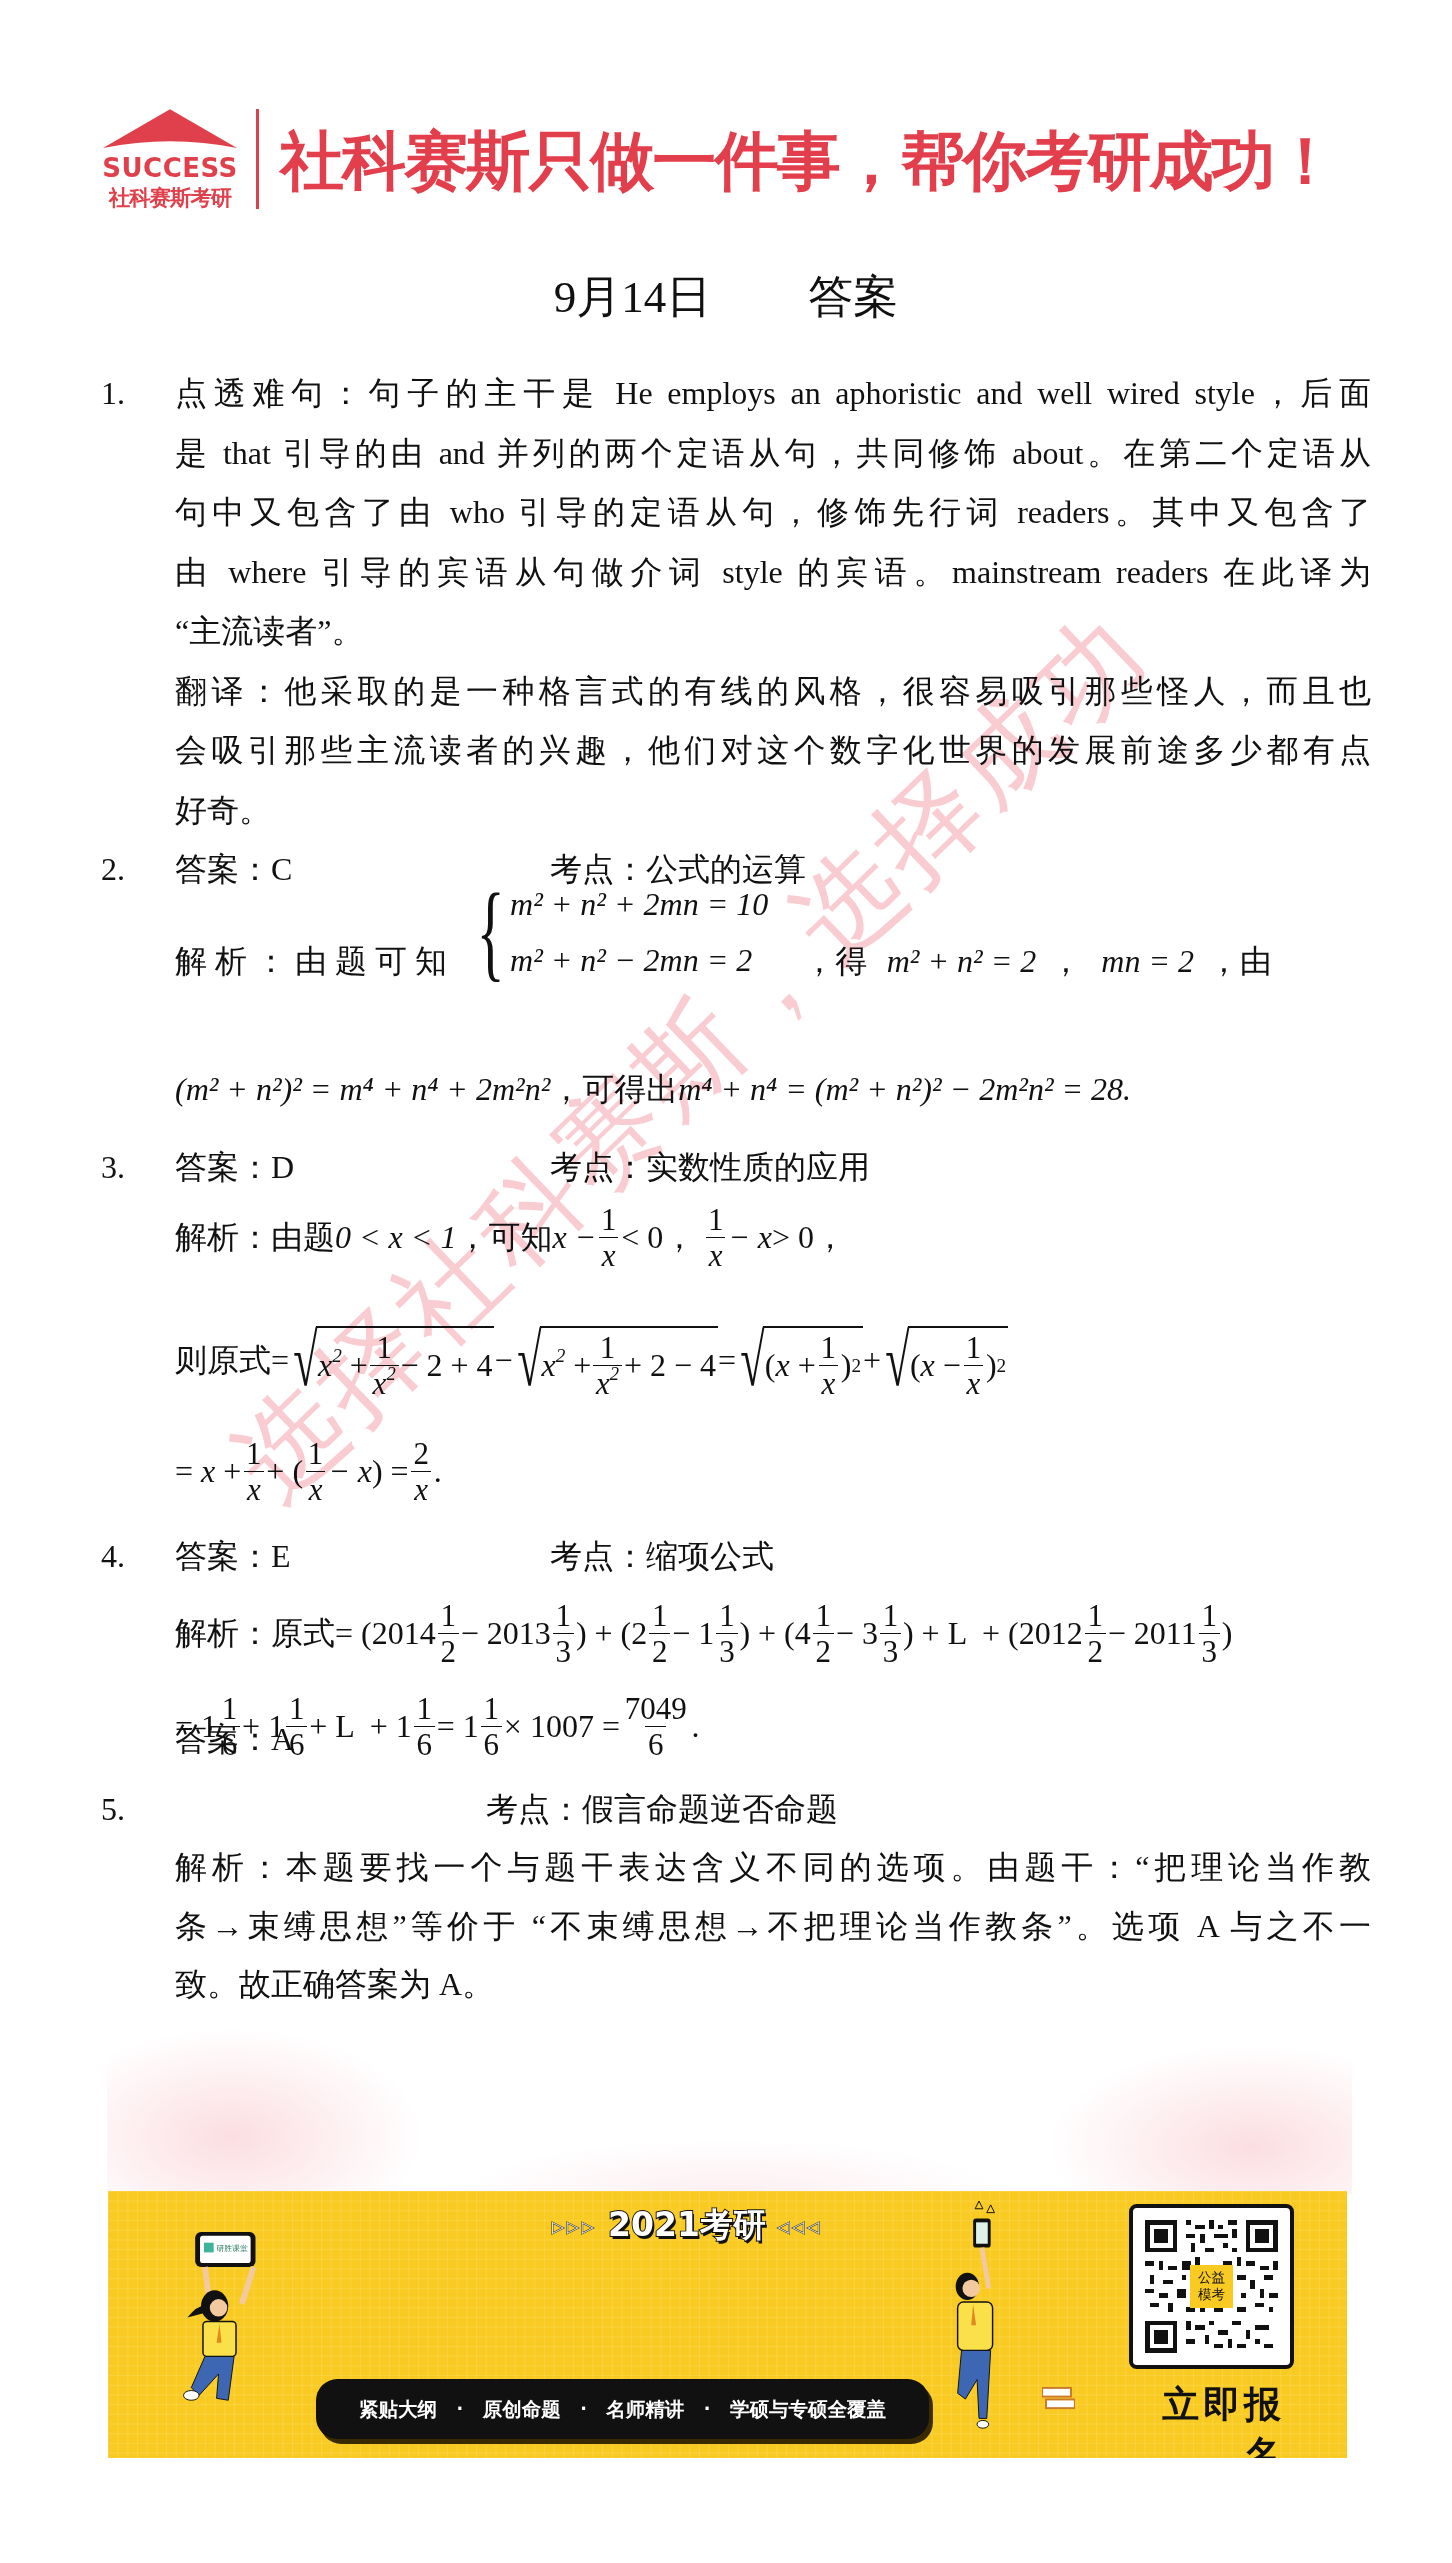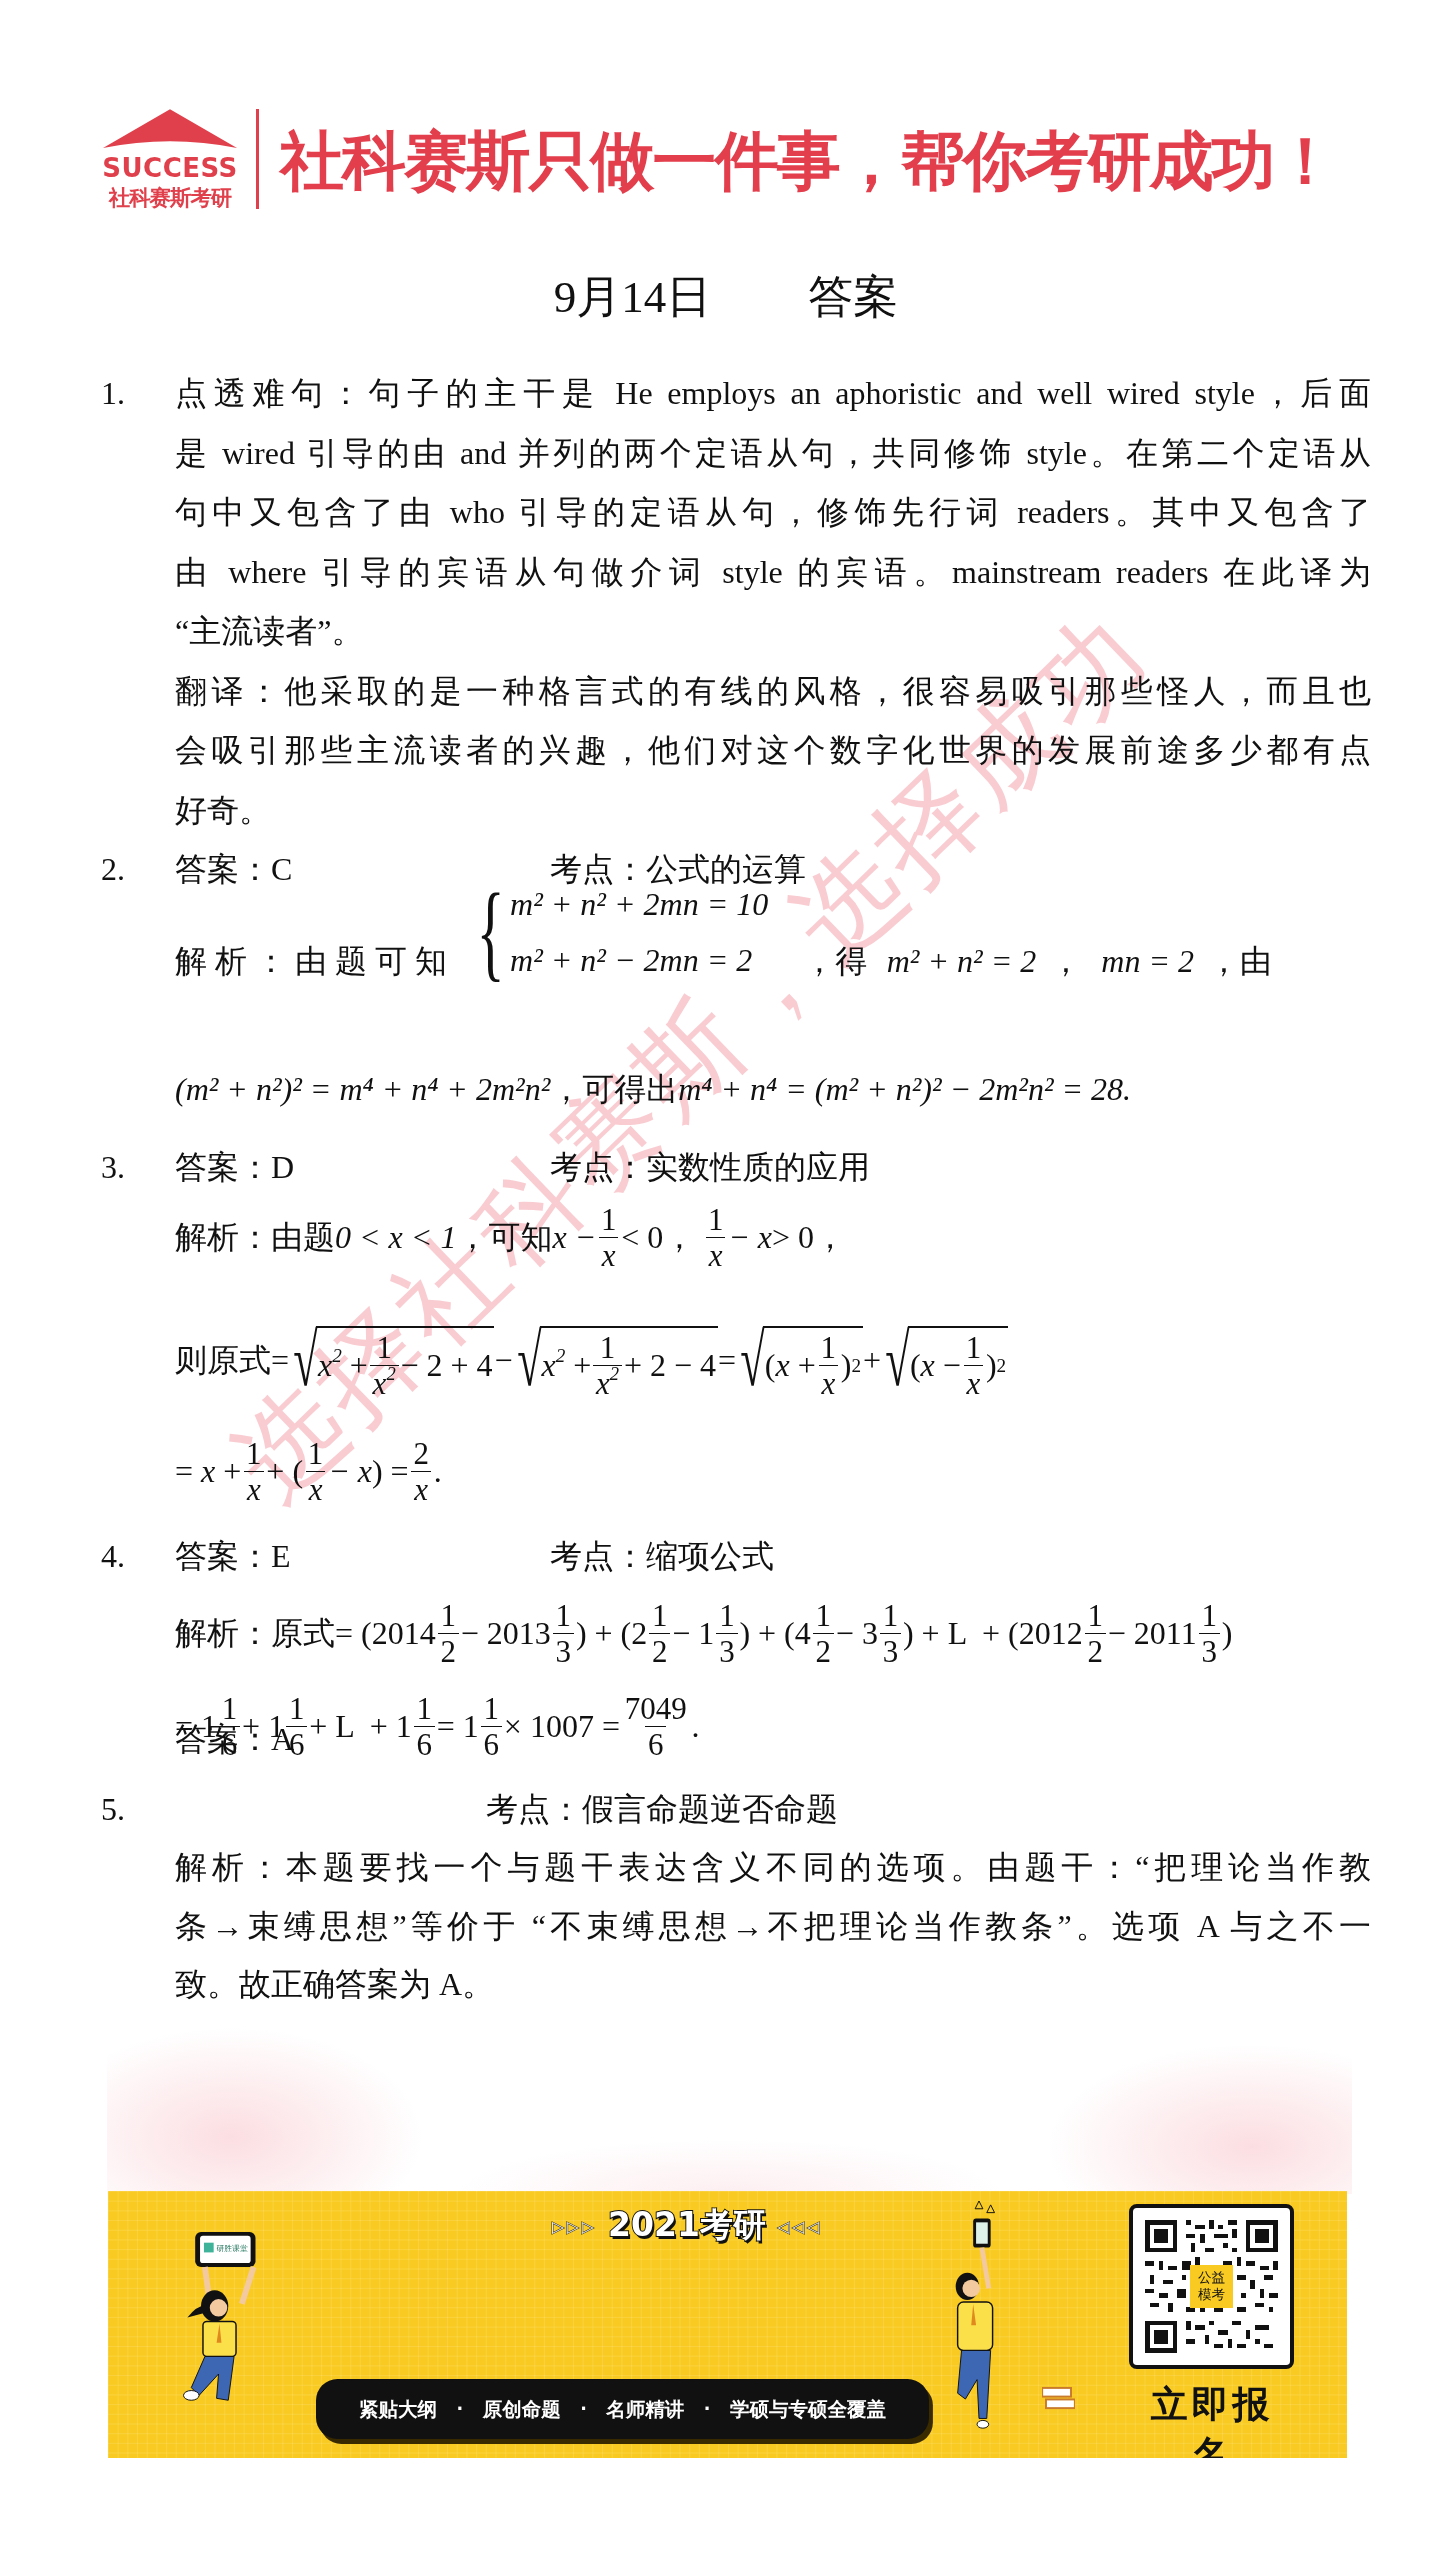--- a/index.html
+++ b/index.html
@@ -64,21 +64,21 @@
     text-shadow: 4.9px 5.8px 0 #111; letter-spacing: 5.8px; white-space: nowrap; }
   .b-pill { position: absolute; left: 208px; top: 188px; width: 613px; height: 60px; border-radius: 21.4px; background: #111;
     box-shadow: 3.9px 4.9px 0 #3a2a00; display: flex; align-items: center; justify-content: center; gap: 11.7px;
     font-family: "DejaVu Sans", sans-serif; font-weight: bold; font-size: 19.5px; color: #fff; }
   .b-pill .dot { font-size: 17.5px; padding: 0 7.8px; }
   .girl { position: absolute; }
   .qr { position: absolute; left: 1021px; top: 12.6px; width: 165px; height: 165px; background: #fff; border: 4.9px solid #111; border-radius: 7.8px; padding: 12px; }
   .qr svg { width: 100%; height: 100%; display: block; }
   .qr-center { position: absolute; left: 50%; top: 50%; width: 43px; height: 43px; margin: -21.4px 0 0 -21.4px; background: #f9cb22;
     font-size: 13.6px; line-height: 17.5px; text-align: center; color: #111; padding-top: 3.9px; font-family: "DejaVu Serif", serif; }
-  .b-signup { position: absolute; left: 1031px; top: 189px; width: 146px; text-align: center; font-family: "DejaVu Sans", sans-serif;
+  .b-signup { position: absolute; left: 1031px; top: 189px; width: 146px; text-align: right; font-family: "DejaVu Sans", sans-serif;
     font-weight: bold; font-size: 37px; color: #111; letter-spacing: 3.9px; }
   .books { position: absolute; left: 934px; top: 195px; width: 33px; height: 25px; }
 </style>
 </head>
 <body>
 
 <div class="logo">
   <svg class="logo-roof" viewBox="0 0 138 44">
     <path d="M69 0 L138 40 Q69 26 0 40 Z" fill="#e0404b"></path>
   </svg>
@@ -91,21 +91,21 @@
 <div class="date-heading">
   <span>9月14日</span><span class="gap"></span><span>答案</span>
 </div>
 
 <div class="smudge"></div>
 <div class="watermark">选择社科赛斯，选择成功</div>
 
 <div>
   <div class="num" style="top:374px">1.</div>
   <div class="line just" style="top:374px">点透难句：句子的主干是 He employs an aphoristic and well wired style，后面</div>
-  <div class="line just" style="top:434px">是 wired 引导的由 and 并列的两个定语从句，共同修饰 style。在第二个定语从</div>
+  <div class="line just" style="top:434px">是 that 引导的由 and 并列的两个定语从句，共同修饰 about。在第二个定语从</div>
   <div class="line just" style="top:493px">句中又包含了由 who 引导的定语从句，修饰先行词 readers。其中又包含了</div>
   <div class="line just" style="top:553px">由 where 引导的宾语从句做介词  style 的宾语。mainstream readers 在此译为</div>
   <div class="line" style="top:612px">“主流读者”。</div>
   <div class="line just" style="top:672px">翻译：他采取的是一种格言式的有线的风格，很容易吸引那些怪人，而且也</div>
   <div class="line just" style="top:731px">会吸引那些主流读者的兴趣，他们对这个数字化世界的发展前途多少都有点</div>
   <div class="line" style="top:791px">好奇。</div>
 </div>
 
 <div>
   <div class="num" style="top:850px">2.</div>

